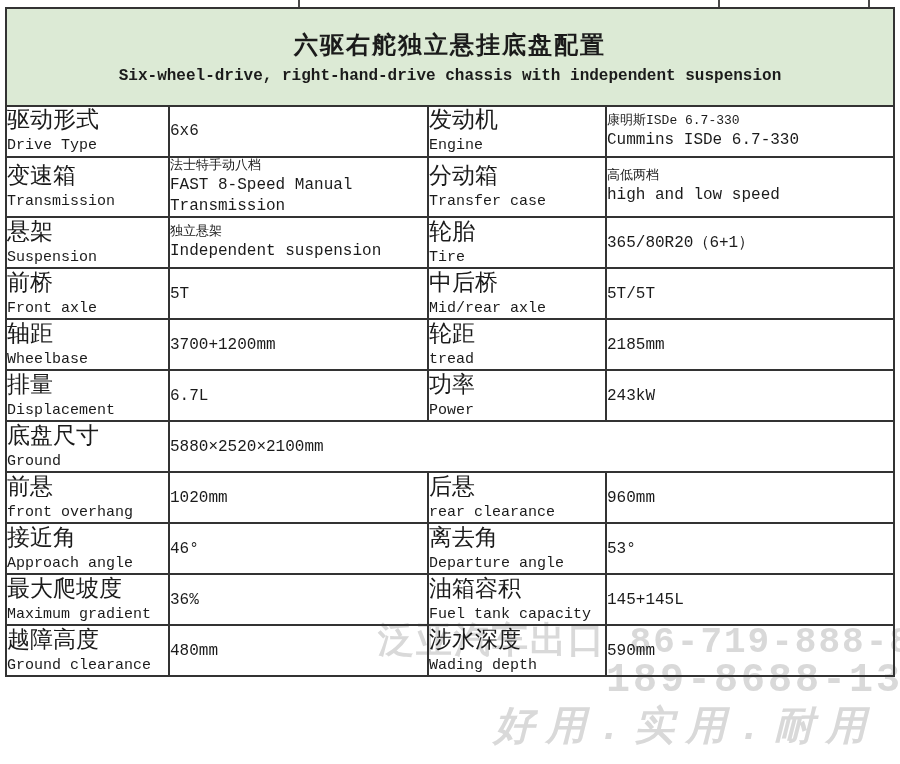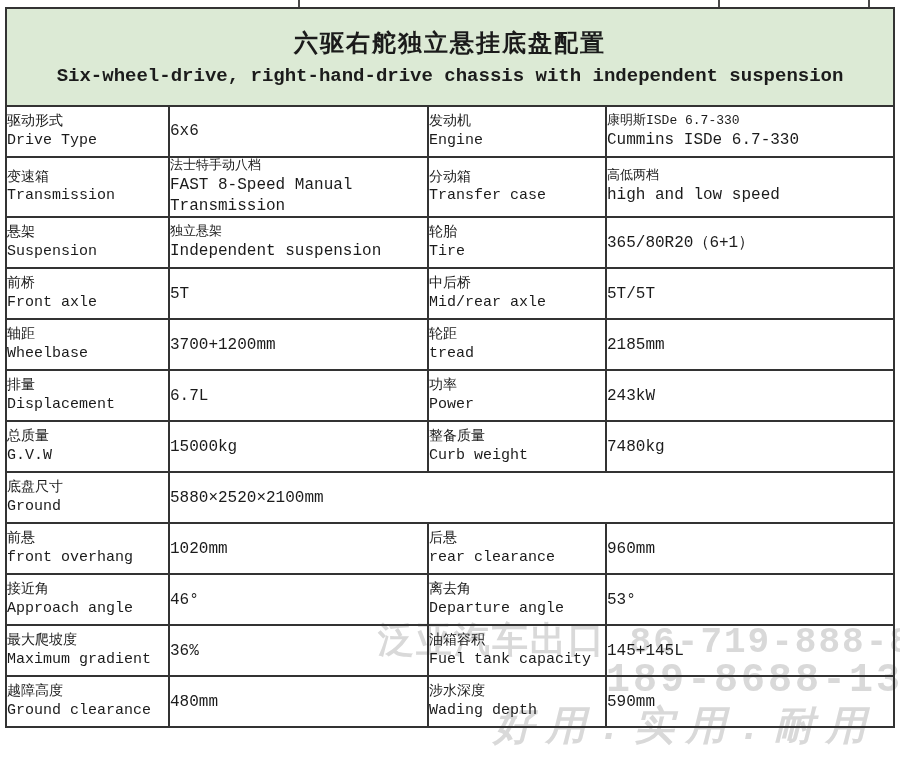--- a/index.html
+++ b/index.html
@@ -29,24 +29,24 @@
   .spec-table td { border:2px solid #333333; padding:0; vertical-align:middle; }
 
   .spec-table thead tr { height:98px; }
   .spec-table tbody tr { height:51px; }
   .spec-table tbody tr:nth-child(2) { height:52px; }
 
   .header-cell {
     background:#dcead5; text-align:center;
   }
   .title-cn { font-size:24px; font-weight:bold; letter-spacing:2px; margin-bottom:6px; }
-  .title-en { font-size:19px; font-weight:bold; }
+  .title-en { font-size:16px; font-weight:bold; }
 
   .label-cell { padding:3px 2px 3px 8px; }
-  .label-cell .cn { font-size:14px; line-height:1.25; }
+  .label-cell .cn { font-size:23px; line-height:1.25; }
   .label-cell .en { font-size:15px; line-height:1.3; }
 
   .value-cell { padding:2px 2px 2px 10px; }
   .value-cell .line { line-height:1.3; }
   .value-cell .line.cn-line { font-size:13px; }
   .value-cell .line.en-line { font-size:16px; }
 </style>
 </head>
 <body>
 
@@ -174,36 +174,20 @@
           <td class="label-cell">
             <div class="cn">功率</div>
             <div class="en">Power</div>
           </td>
           <td class="value-cell">
             <div class="line en-line">243kW</div>
           </td>
         </tr>
         <tr>
           <td class="label-cell">
-            <div class="cn">总质量</div>
-            <div class="en">G.V.W</div>
-          </td>
-          <td class="value-cell">
-            <div class="line en-line">15000kg</div>
-          </td>
-          <td class="label-cell">
-            <div class="cn">整备质量</div>
-            <div class="en">Curb weight</div>
-          </td>
-          <td class="value-cell">
-            <div class="line en-line">7480kg</div>
-          </td>
-        </tr>
-        <tr>
-          <td class="label-cell">
             <div class="cn">底盘尺寸</div>
             <div class="en">Ground</div>
           </td>
           <td colspan="3" class="value-cell">
             <div class="line en-line">5880×2520×2100mm</div>
           </td>
         </tr>
         <tr>
           <td class="label-cell">
             <div class="cn">前悬</div>

